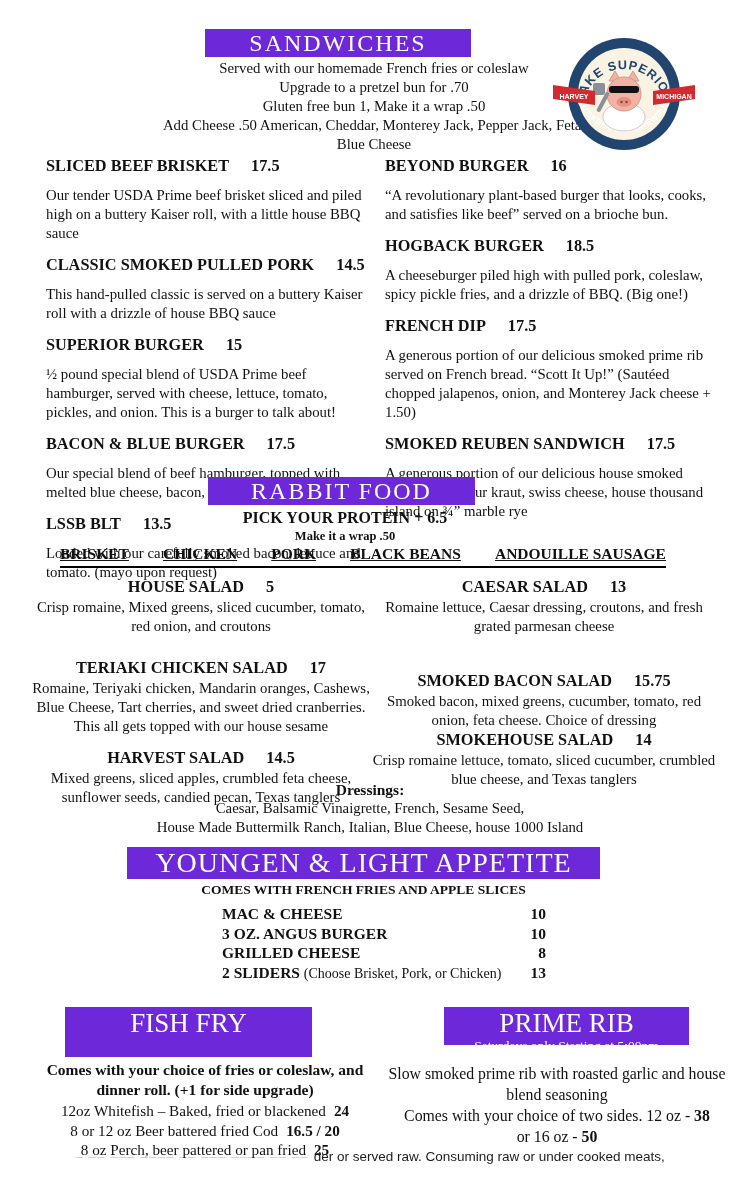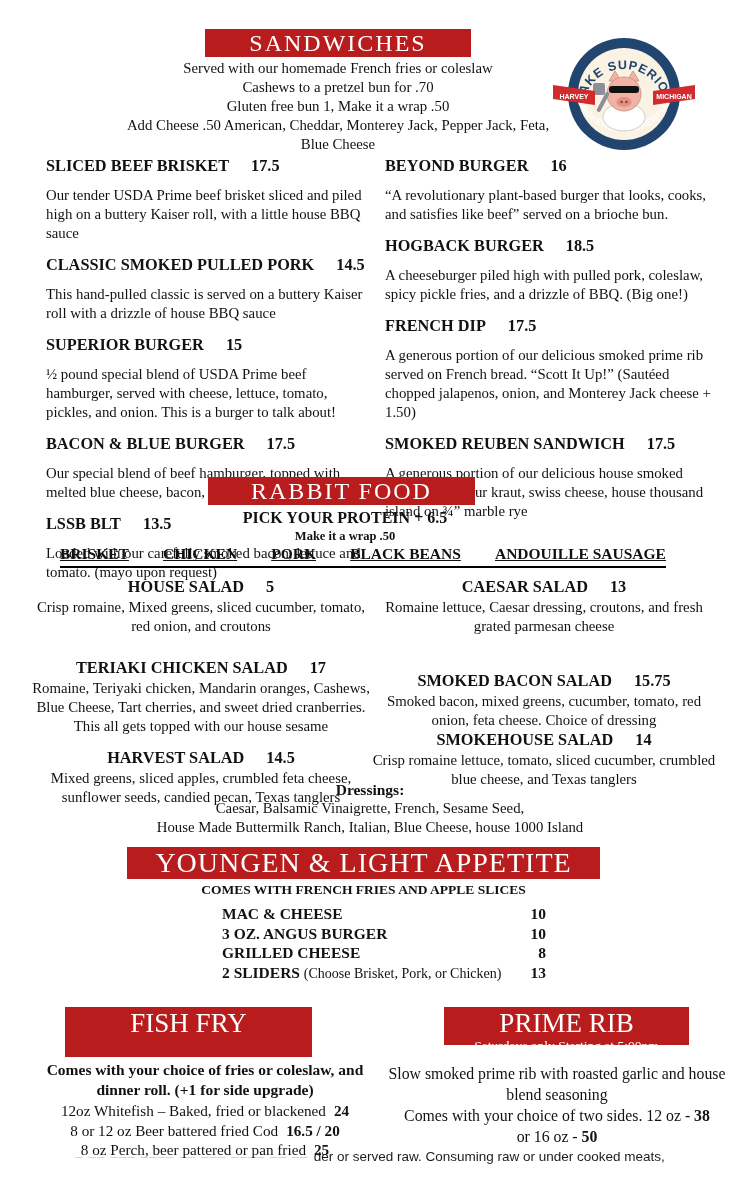--- a/index.html
+++ b/index.html
@@ -1,31 +1,31 @@
 <!DOCTYPE html>
 <html><head>
 <meta charset="utf-8">
 <style>
   html,body { margin:0; padding:0; background:#ffffff; }
   .page {
     position:relative; width:740px; height:1200px; background:#ffffff;
     font-family:"Liberation Serif", serif; color:#111; overflow:hidden;
   }
   .banner {
-    position:absolute; background:#b91c1c; color:#fff; text-align:center;
+    position:absolute; background:#6d28d9; color:#fff; text-align:center;
   }
   .b-sandwiches { left:205px; top:29px; width:266px; height:28px; font-size:24px; line-height:28px; letter-spacing:2px; }
   .b-rabbit     { left:208px; top:477px; width:267px; height:28px; font-size:24px; line-height:28px; letter-spacing:2px; }
   .b-kids       { left:127px; top:847px; width:473px; height:32px; font-size:28px; line-height:32px; letter-spacing:1px; }
   .b-fish       { left:65px;  top:1007px; width:247px; height:50px; }
   .b-prime      { left:444px; top:1007px; width:245px; height:38px; }
   .b-title2 { font-size:27px; line-height:30px; display:block; padding-top:1px; }
   .b-sub2   { font-size:13.5px; line-height:16px; display:block; }
 
-  .intro { position:absolute; top:59px; left:0; width:676px; text-align:center; font-size:14.8px; line-height:19px; }
+  .intro { position:absolute; top:59px; left:0; width:676px; text-align:center; font-size:14.8px; line-height:19px;padding-left:36px; }
 
   .logo { position:absolute; left:551px; top:31px; width:146px; height:126px; }
 
   .col { position:absolute; top:156px; }
   .col-left  { left:46px;  width:326px; }
   .col-right { left:385px; width:334px; }
   .menu-item { margin-bottom:12px; }
   .mi-name  { font-weight:bold; font-size:16.3px; }
   .mi-price { font-weight:bold; font-size:16.3px; margin-left:22px; }
   .mi-desc  { font-size:14.8px; line-height:19px; margin-top:10px; }
@@ -67,21 +67,21 @@
 <body>
 
 <div class="page">
 
   <div class="banner b-sandwiches">
     <span>SANDWICHES</span>
   </div>
 
   <div class="intro">
     <div>Served with our homemade French fries or coleslaw</div>
-    <div>Cashews to a pretzel bun for .70</div>
+    <div>Upgrade to a pretzel bun for .70</div>
     <div>Gluten free bun 1, Make it a wrap .50</div>
     <div>Add Cheese .50 American, Cheddar, Monterey Jack, Pepper Jack, Feta,</div>
     <div>Blue Cheese</div>
   </div>
 
   <svg class="logo" viewBox="0 0 146 126">
     <circle cx="73" cy="63" r="56" fill="#21456e"></circle>
     <circle cx="73" cy="63" r="46" fill="#faf3e4"></circle>
     <defs>
       <path id="arcTop" d="M 33,70 A 41,41 0 0 1 113,70"></path>

